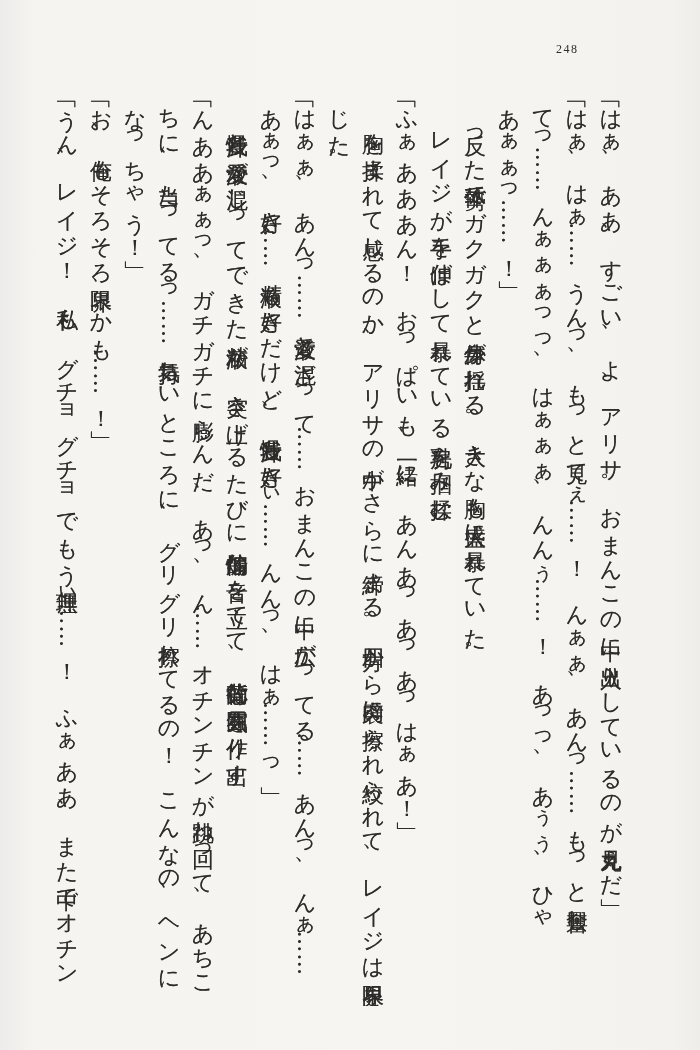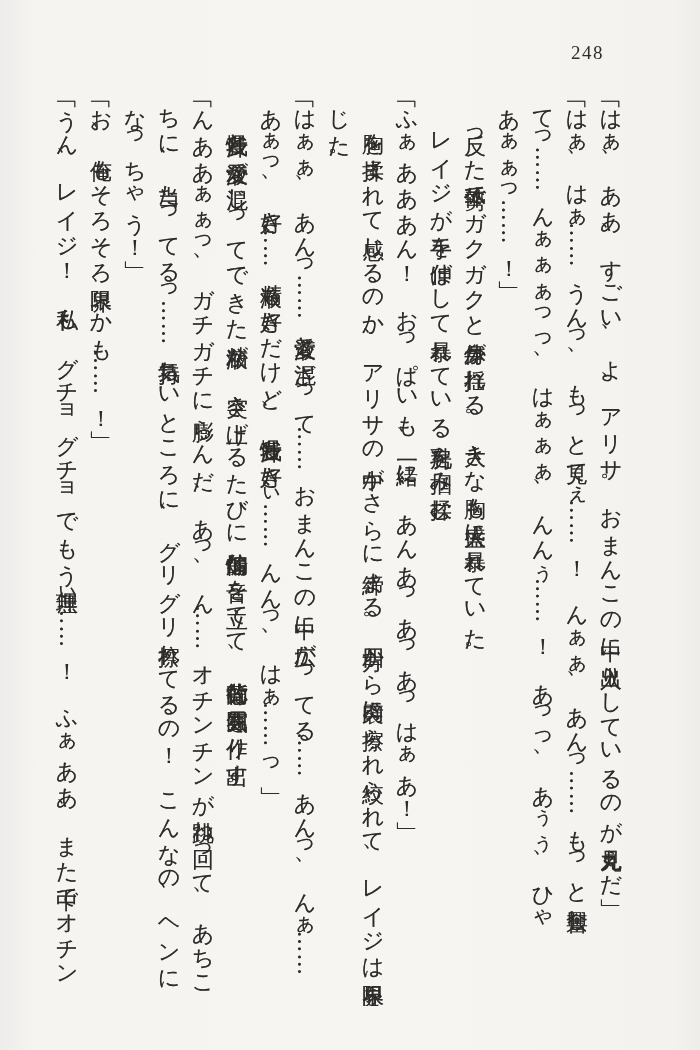--- a/index.html
+++ b/index.html
@@ -10,22 +10,22 @@
     position: relative;
     width: 700px;
     height: 1050px;
     background: linear-gradient(90deg, #edecea 0%, #f5f4f1 5%, #f6f5f2 60%, #f3f2ef 96%, #eeedea 100%);
     overflow: hidden;
     font-family: "DejaVu Serif", "Liberation Serif", serif;
   }
   .page-number {
     position: absolute;
     top: 42px;
-    left: 571px;
-    font-size: 19px;
+    left: 556px;
+    font-size: 12px;
     letter-spacing: 1.5px;
     color: #2e2d2b;
     font-family: "Liberation Serif", "DejaVu Serif", serif;
   }
   .text-block {
     position: absolute;
     top: 94px;
     right: 72px;
     width: 580px;
     height: 912px;

